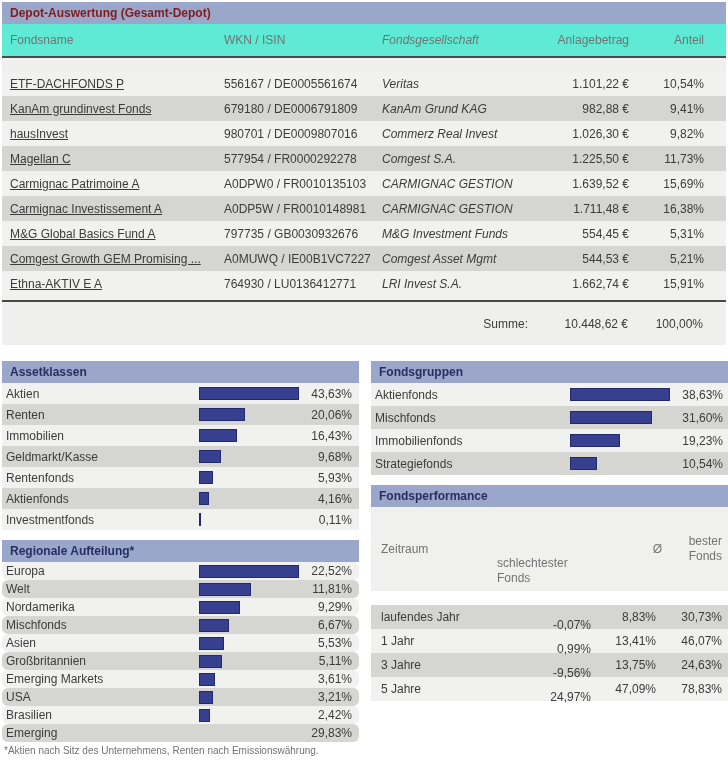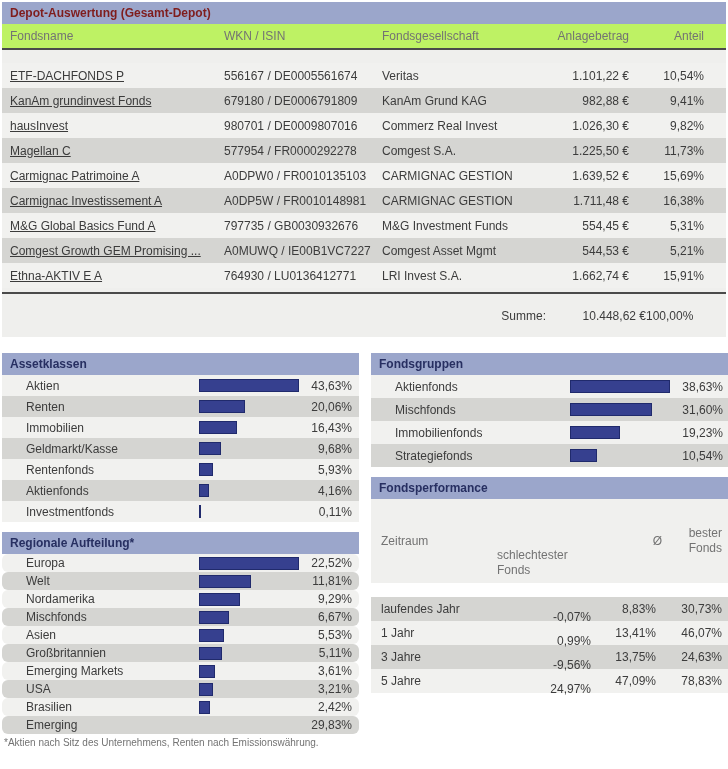--- a/index.html
+++ b/index.html
@@ -3,51 +3,51 @@
 <meta charset="utf-8">
 <style>
   html,body{margin:0;padding:0;background:#ffffff;}
   body{width:728px;height:769px;overflow:hidden;
        font-family:"Liberation Sans","DejaVu Sans",sans-serif;
        font-size:12px;color:#3c3c3c;}
   .screen{width:724px;padding:2px;}
   .titlebar{height:22px;line-height:22px;background:#9ba6cb;color:#7f1d1d;
             font-weight:bold;padding-left:8px;font-size:12px;}
   
-  .thead{display:flex;align-items:center;height:24px;background:#bef264;color:#737373;}
+  .thead{display:flex;align-items:center;height:32px;background:#5eead4;color:#737373;}
   .frow{display:flex;align-items:center;height:25px;}
   .light{background:#f1f1ef;}
   .alt{background:#d5d5d2;}
   .c-name{width:214px;padding-left:8px;flex:none;white-space:nowrap;overflow:hidden;}
   .c-wkn{width:158px;flex:none;white-space:nowrap;}
-  .c-comp{flex:1;white-space:nowrap;overflow:hidden;}
+  .c-comp{flex:1;white-space:nowrap;overflow:hidden;font-style:italic;}
   .c-amt{width:92px;flex:none;text-align:right;white-space:nowrap;}
   .c-share{width:75px;flex:none;text-align:right;padding-right:22px;white-space:nowrap;}
   .fund-link{color:#3b3b3b;text-decoration:underline;cursor:pointer;}
   .rule{height:2px;background:#4a4a4a;}
   .spacer{height:13px;background:#efefed;}
   .prespacer{height:4px;background:#efefed;}
   .sumarea{height:43px;background:#efefed;display:flex;align-items:center;
            justify-content:flex-end;}
   .sum-label{text-align:right;}
   .sum-amt{width:100px;text-align:right;}
-  .sum-share{width:75px;padding-right:5px;}
+  .sum-share{width:75px;text-align:right;padding-right:23px;}
   .whitegap{height:16px;background:#ffffff;}
   
   .panels{display:flex;}
   .col-left{width:357px;flex:none;}
   .col-mid{width:12px;flex:none;}
   .col-right{width:359px;flex:none;}
   .phead{height:22px;line-height:22px;background:#9ba6cb;color:#272f61;
          font-weight:bold;padding-left:8px;font-size:12px;}
   .prow{display:flex;align-items:center;}
   .rows-21 .prow{height:21px;}
   .rows-23 .prow{height:23px;}
   .rows-19 .prow{height:18px;border-radius:6px;}
-  .p-label{flex:1;padding-left:24px;white-space:nowrap;overflow:hidden;}
+  .p-label{flex:1;padding-left:4px;white-space:nowrap;overflow:hidden;}
   .bar-wrap{width:100px;flex:none;display:flex;align-items:center;}
   .bar{height:11px;background:#36408f;border:1px solid #202a6c;}
   .p-val{width:53px;flex:none;text-align:right;padding-right:7px;white-space:nowrap;}
   .pgap{height:10px;background:#ffffff;}
   .footnote{font-size:10px;color:#737373;padding:3px 0 0 2px;white-space:nowrap;}
   
   .perfhead{display:flex;align-items:center;background:#f0f0ee;color:#737373;
             padding:5px 0;min-height:30px;}
   .ph-zeit{flex:1;padding-left:10px;}
   .ph-worst{width:95px;flex:none;text-align:left;line-height:1.25;margin-top:44px;}

